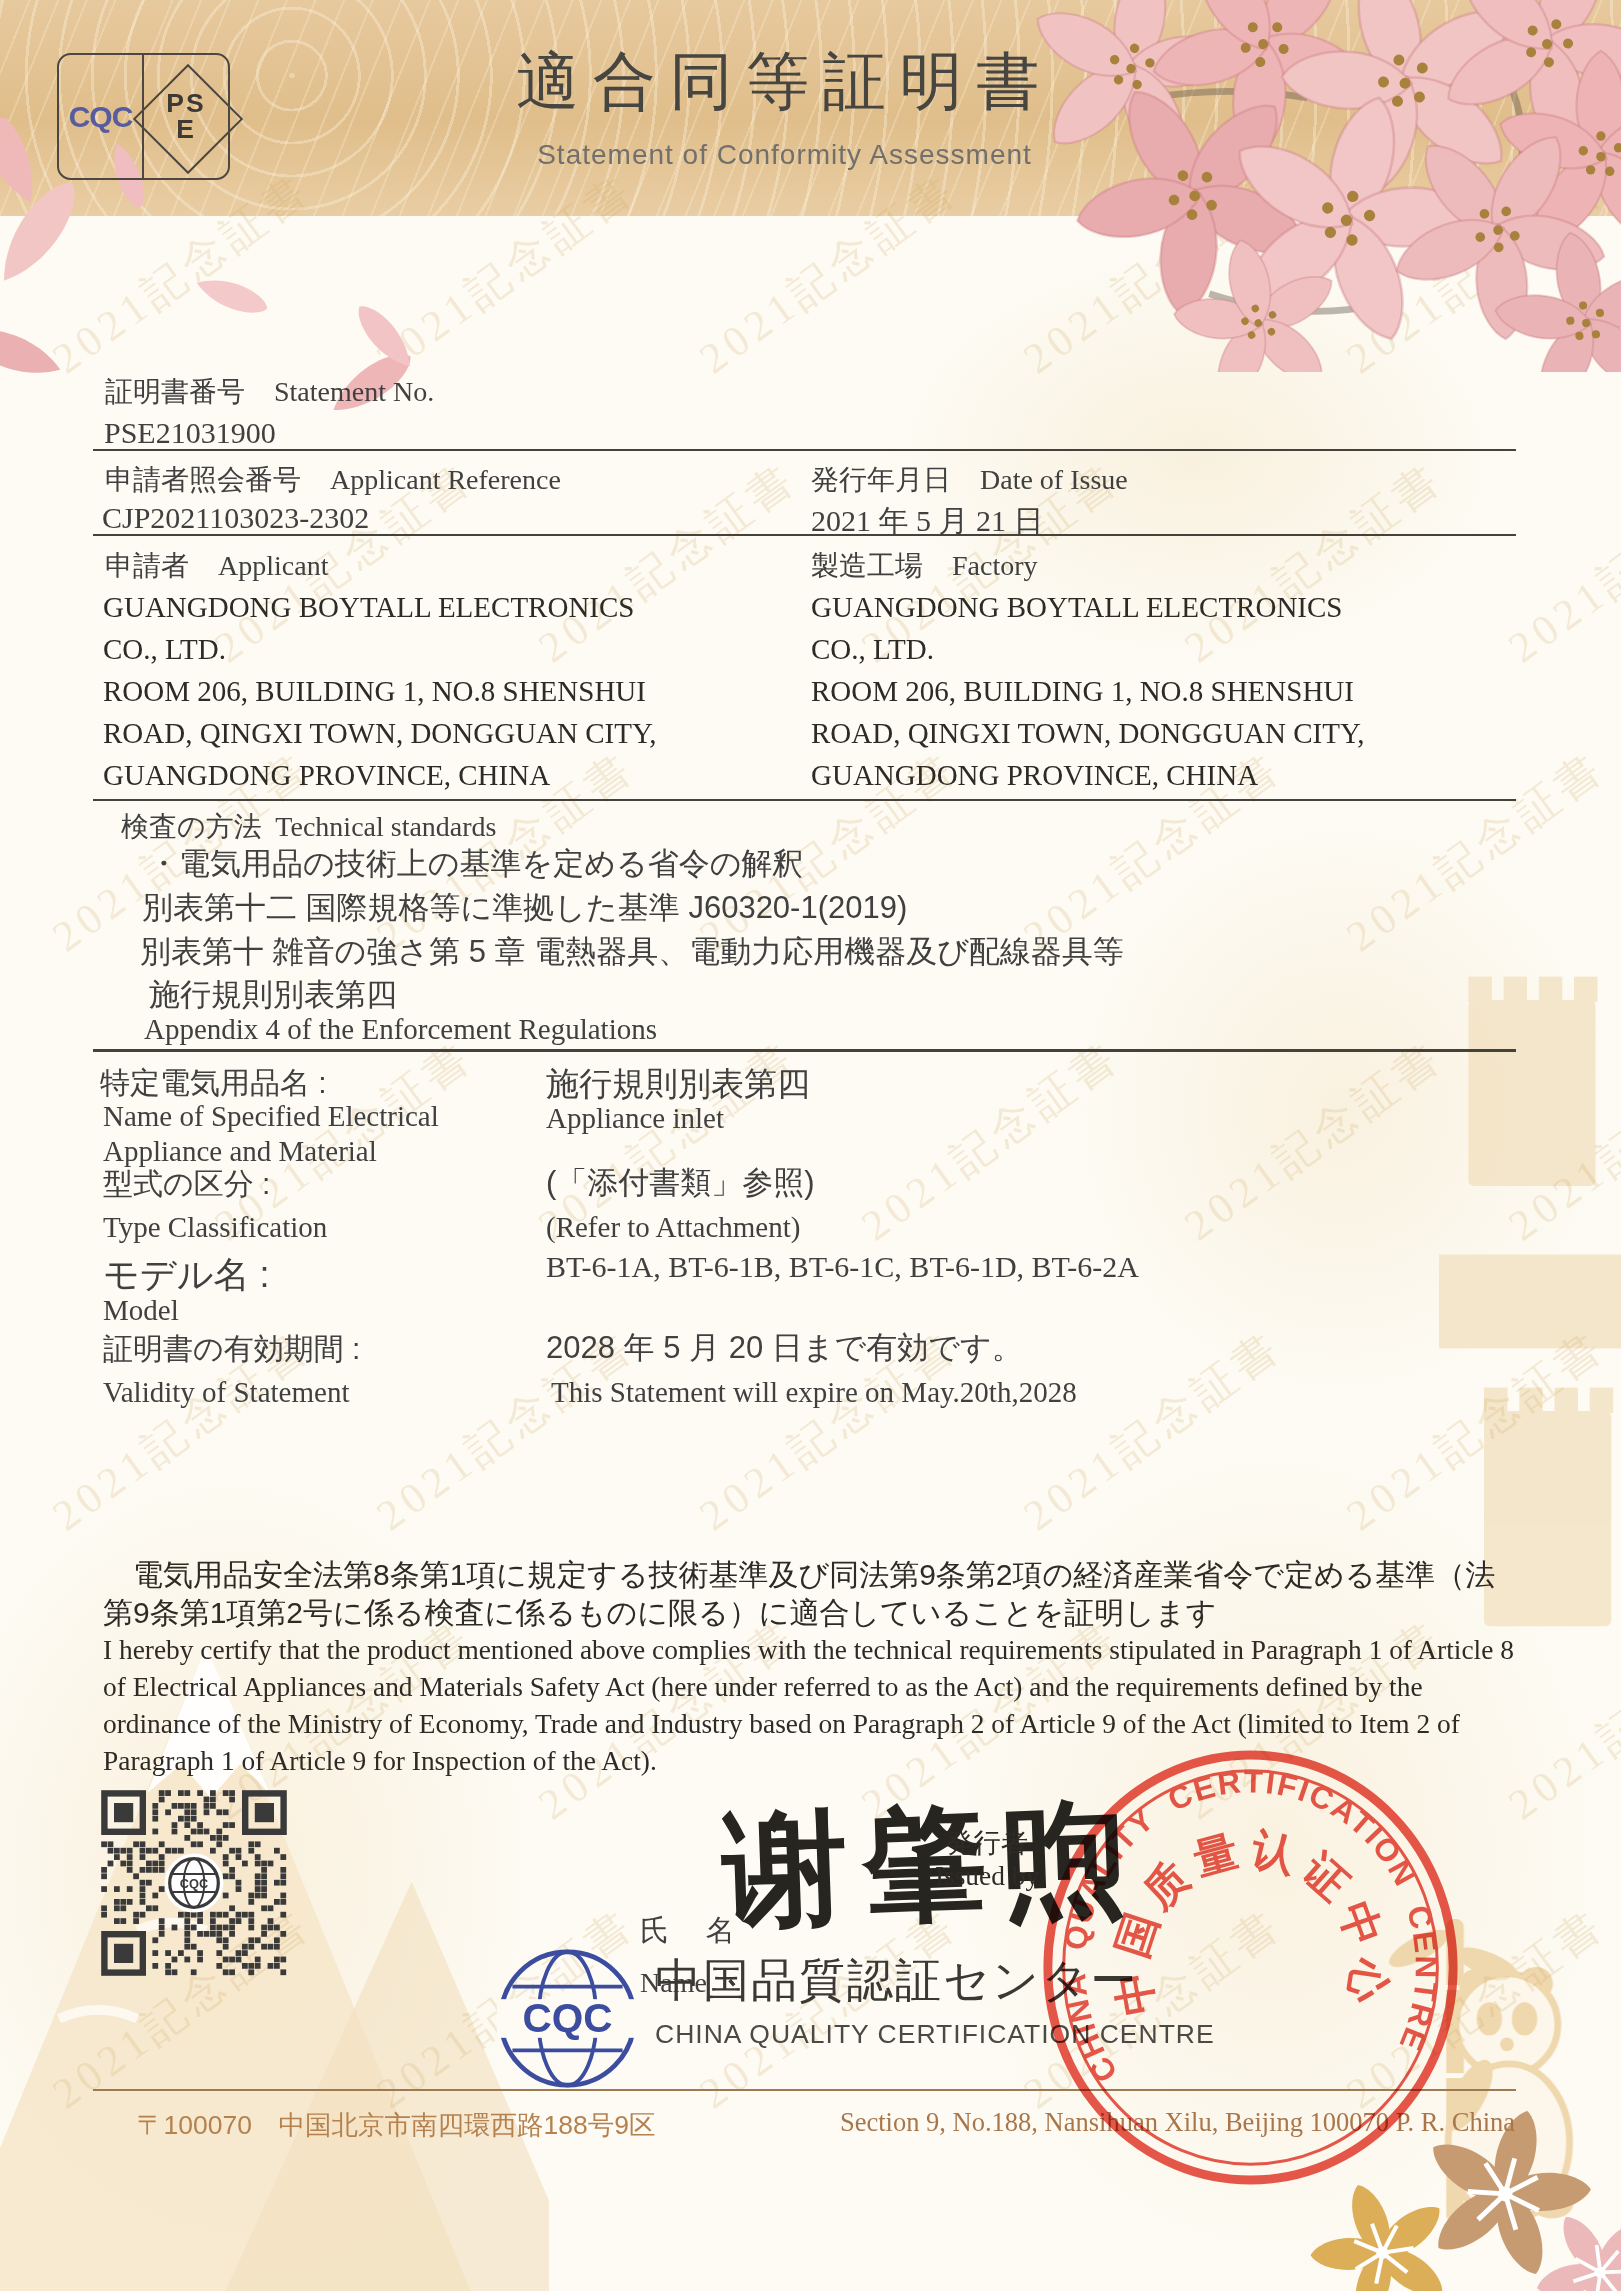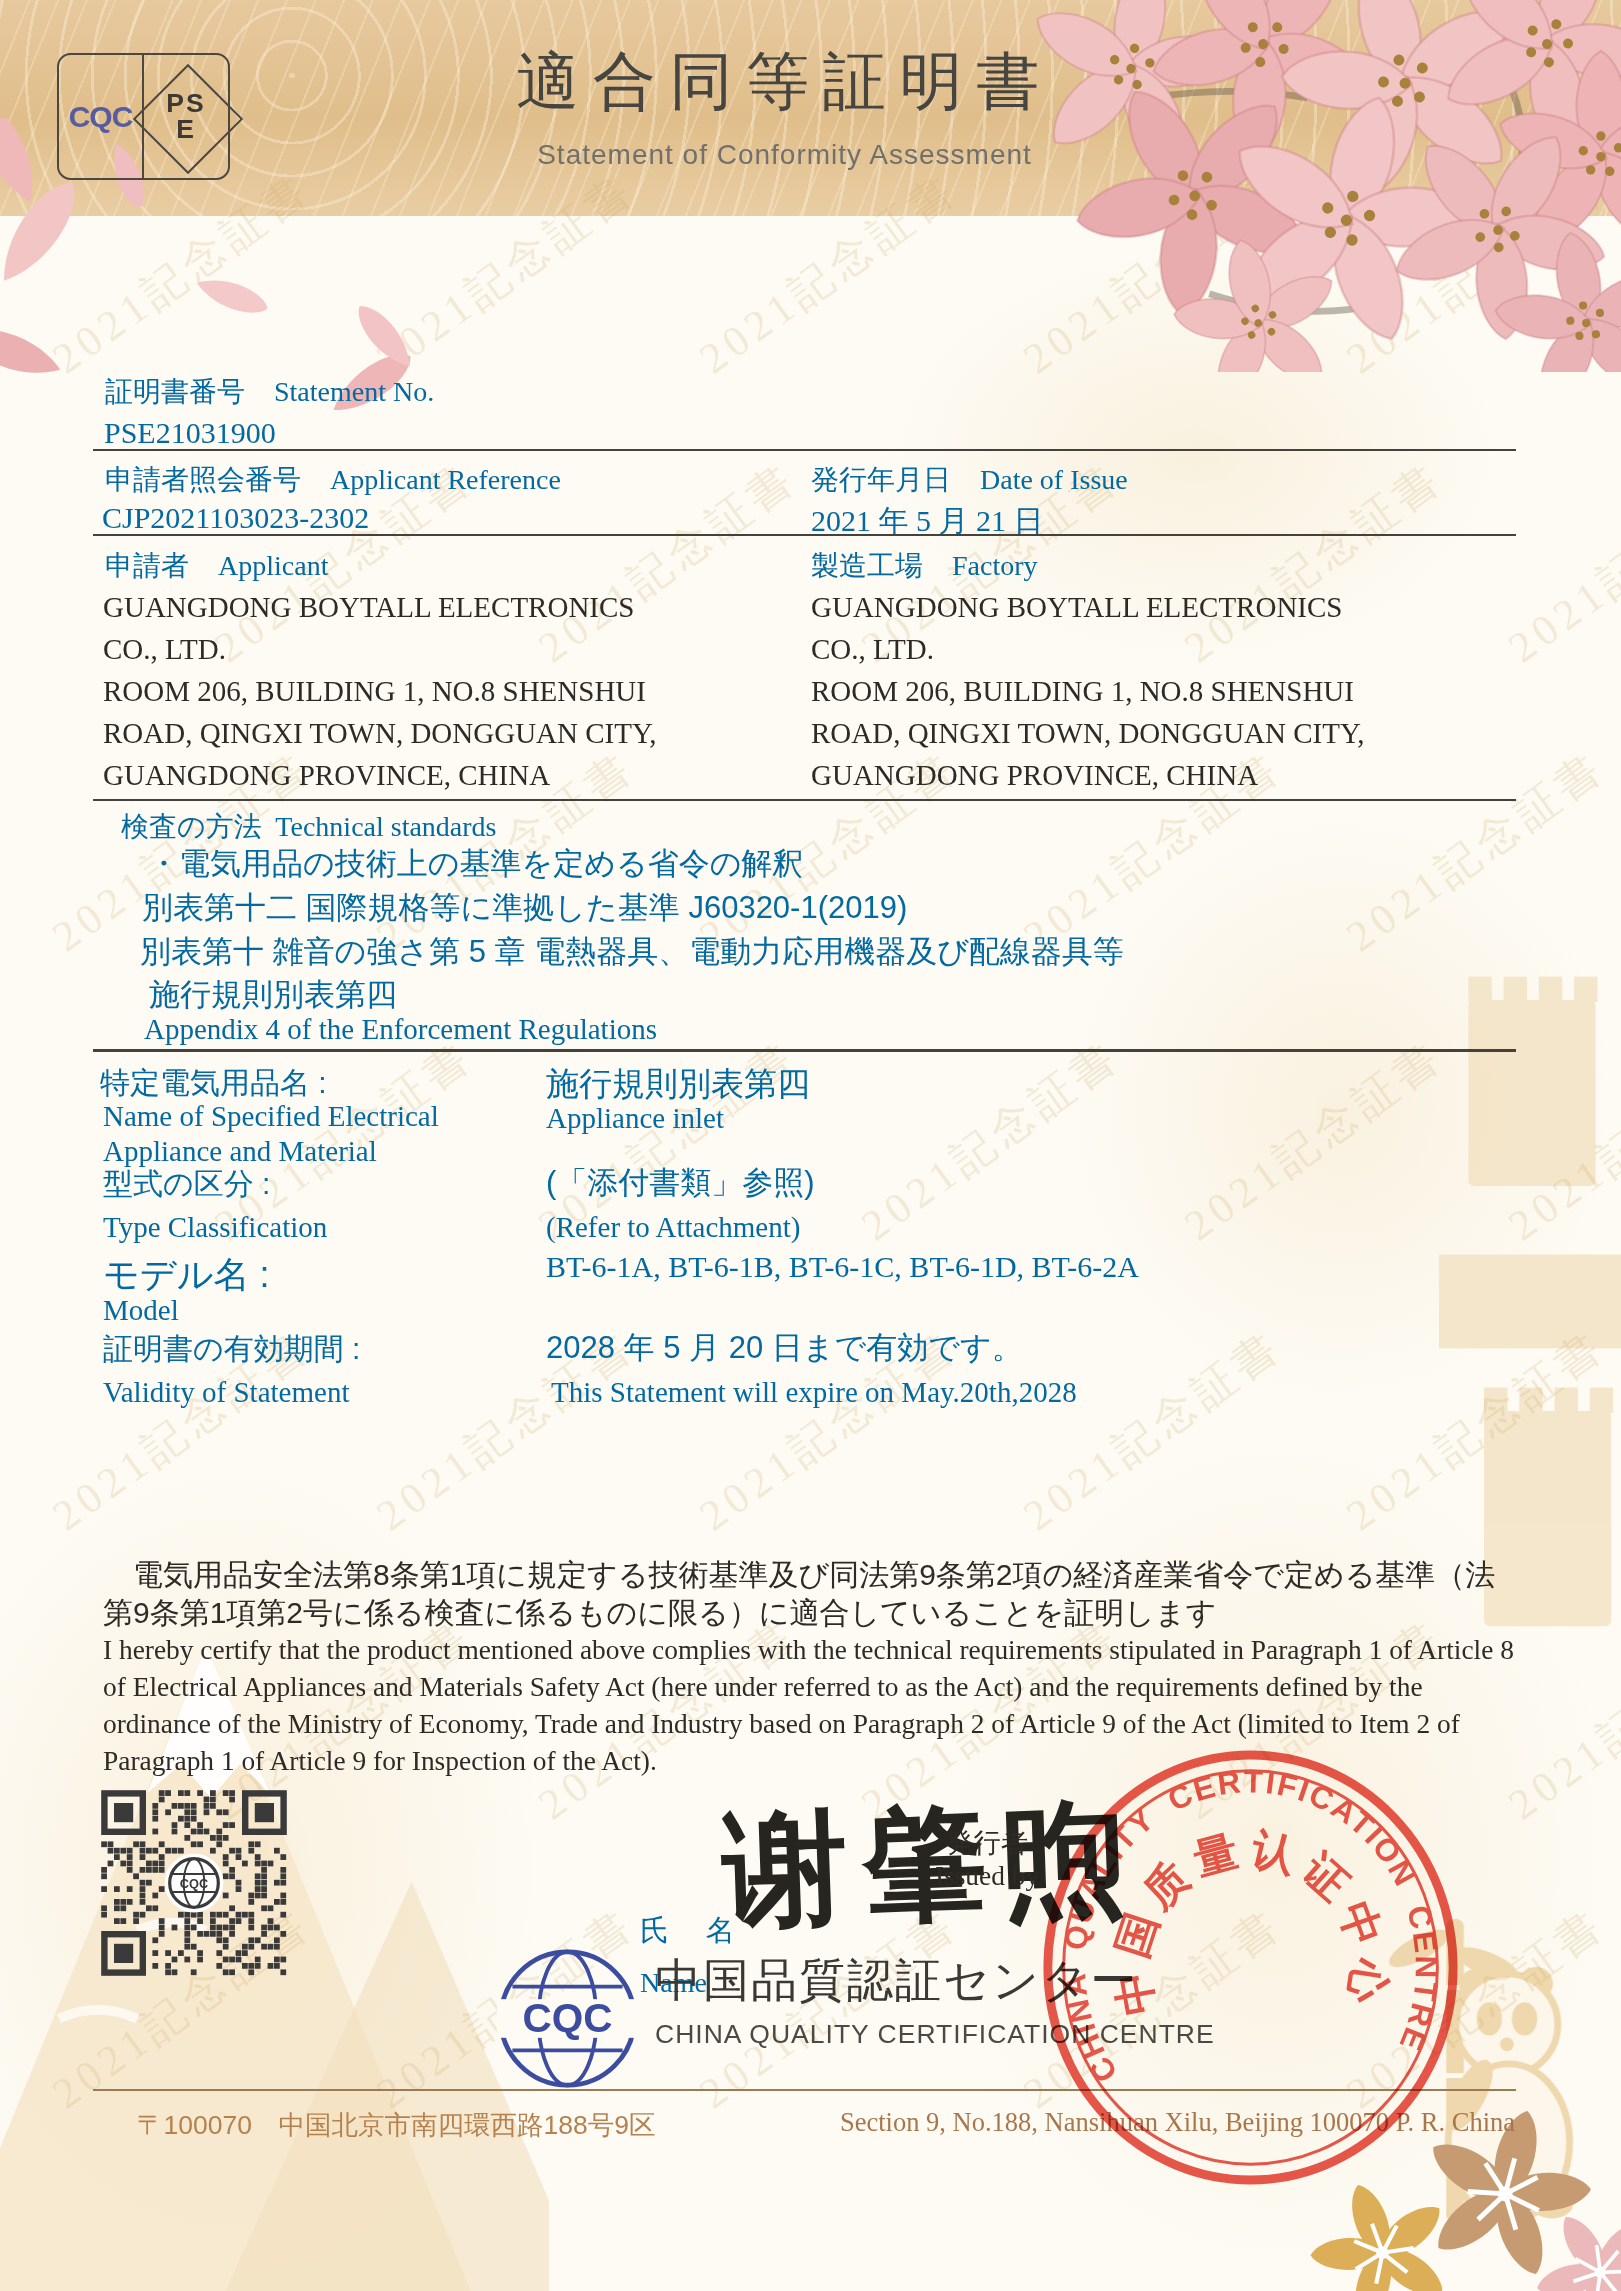--- a/index.html
+++ b/index.html
@@ -23,21 +23,21 @@
            border:2.9px solid #4c4841;transform:rotate(45deg);}
   .pse-letters{position:absolute;left:0;top:0;width:100%;height:100%;display:flex;flex-direction:column;
                align-items:center;justify-content:center;font-family:"Liberation Sans","DejaVu Sans",sans-serif;
                font-weight:bold;color:#3d3a35;font-size:26.5px;line-height:25.5px;letter-spacing:2px;}
   
   .titlebox{position:absolute;left:461px;top:39px;width:647px;text-align:center;z-index:3;}
   .title-jp{font-size:63px;letter-spacing:13.7px;color:#474540;font-family:"Liberation Serif","DejaVu Serif",serif;}
   .title-en{margin-top:13.7px;font-size:28px;letter-spacing:1px;color:#71706c;
             font-family:"Liberation Sans","DejaVu Sans",sans-serif;}
   
-  .al{position:absolute;white-space:nowrap;z-index:3;color:#0369a1;}
+  .al{position:absolute;white-space:nowrap;z-index:3;color:#404040;}
   .jp{font-family:"Liberation Sans","DejaVu Sans",sans-serif;}
   .en{font-family:"Liberation Serif","DejaVu Serif",serif;}
   .lbl{font-size:28px;}
   .g{margin-left:29px;}
   .rule{position:absolute;left:93px;width:1423px;height:2px;background:#45423b;z-index:3;}
   .addr{position:absolute;z-index:3;font-size:29px;line-height:42px;white-space:nowrap;}
   .addr span{display:block;}
   .decl{position:absolute;left:103px;top:1556px;width:1418px;z-index:3;}
   .decl-jp{font-size:30px;line-height:38px;text-indent:1em;color:#2e2b26;}
   .decl-en{font-size:27.4px;line-height:37px;color:#2e2b26;}

